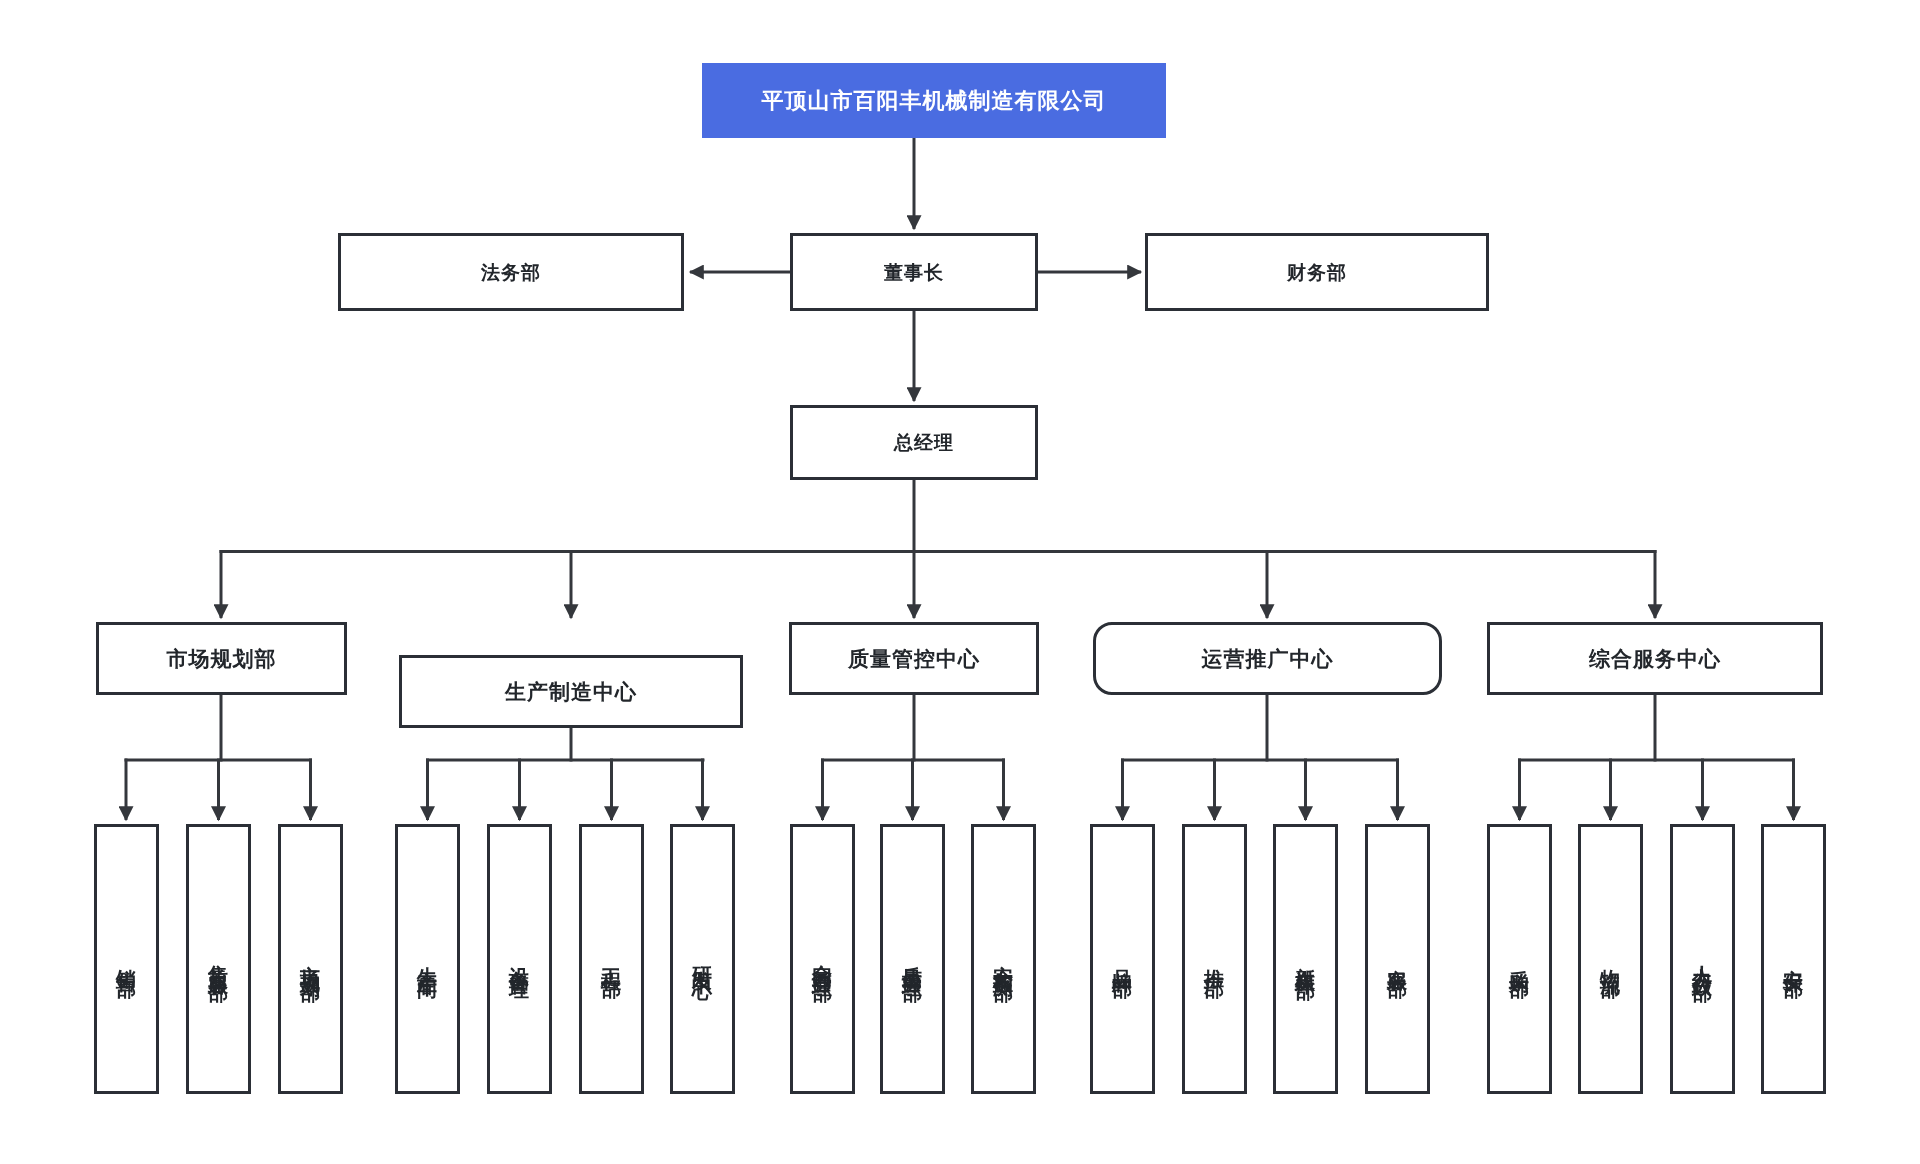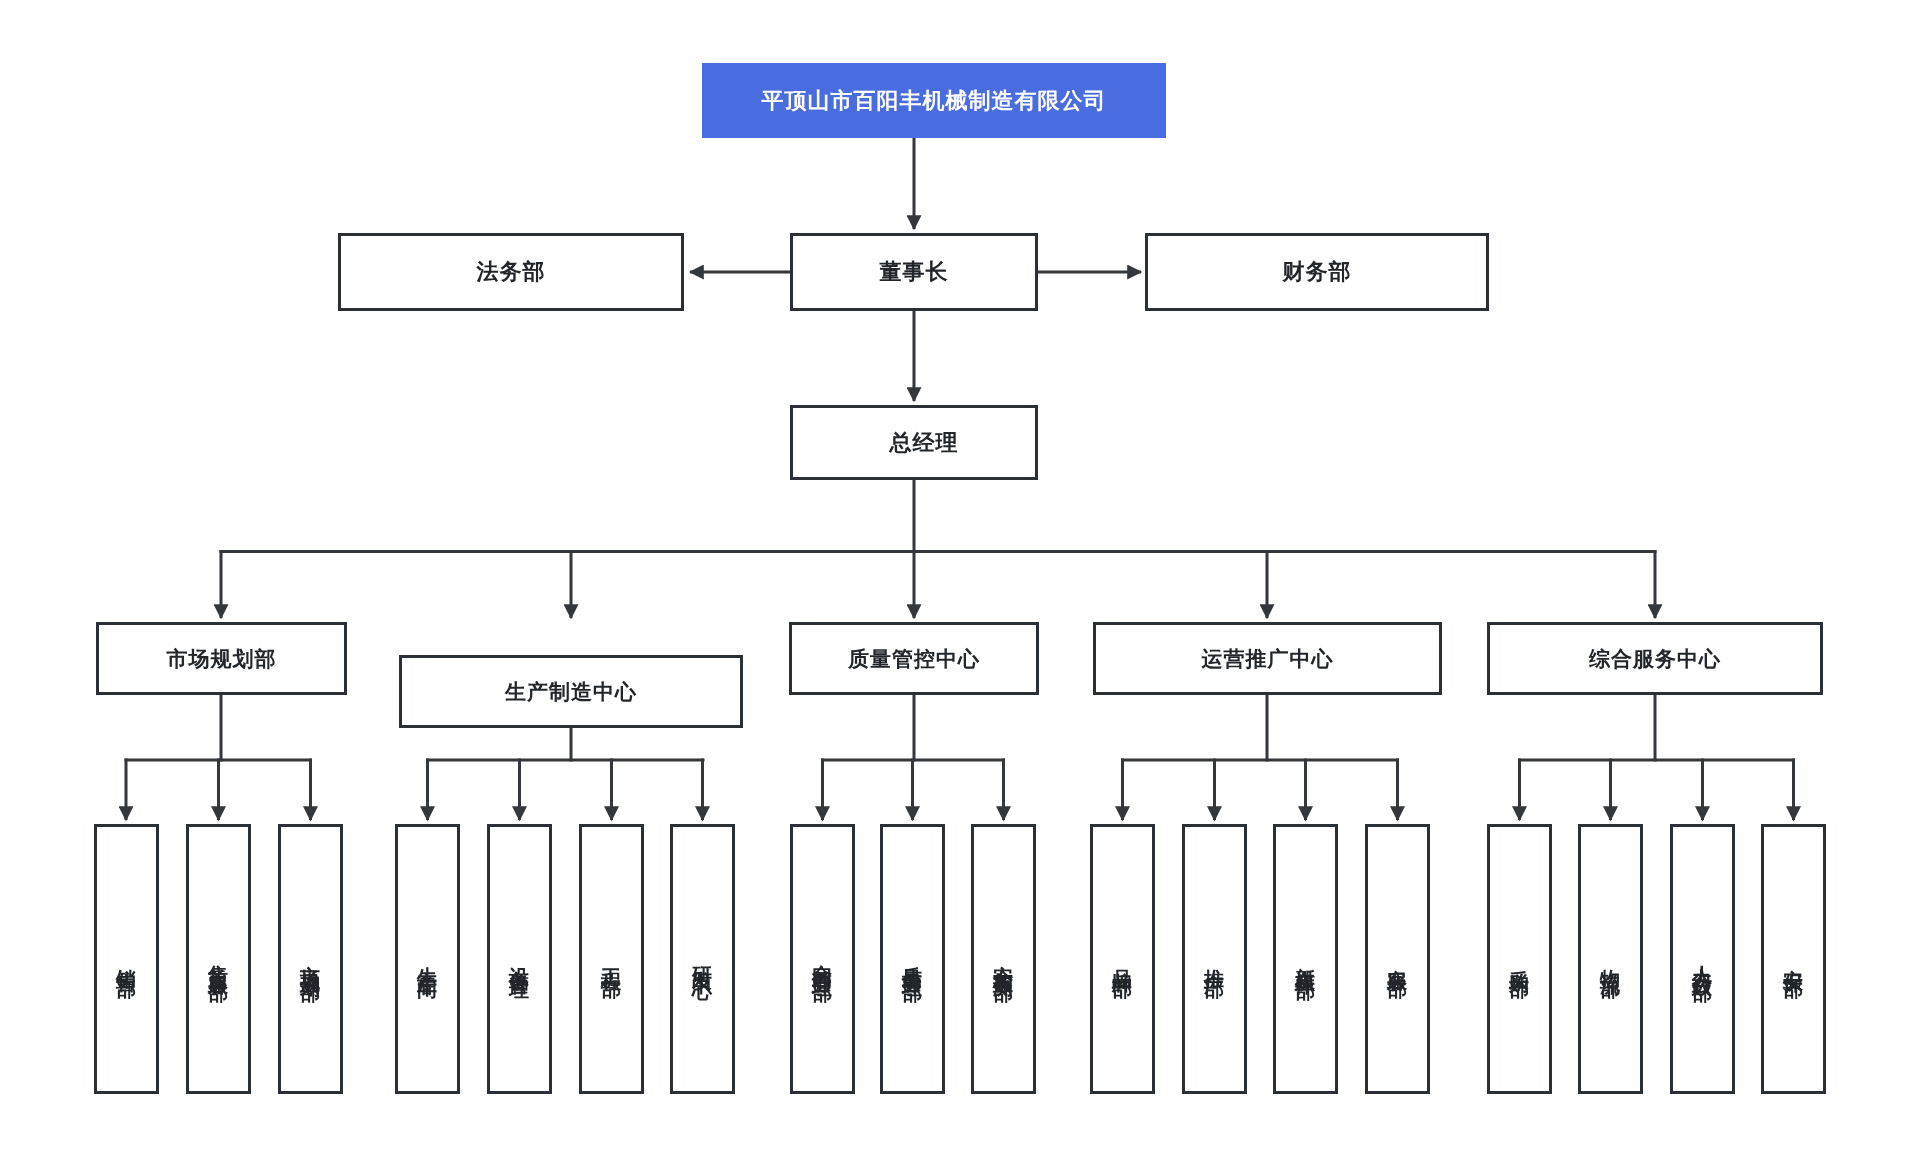--- a/index.html
+++ b/index.html
@@ -25,21 +25,21 @@
   .node {
     position: absolute;
     box-sizing: border-box;
     background: #ffffff;
     border: 3px solid #2b2f36;
     display: flex;
     align-items: center;
     justify-content: center;
     font-weight: bold;
     color: #22262b;
-    font-size: 22px;
+    font-size: 19px;
     letter-spacing: 1px;
     line-height: 1;
     text-align: center;
   }
   .node.root {
     background: #4a6ce1;
     border: none;
     color: #ffffff;
     font-size: 22px;
   }
@@ -141,21 +141,21 @@
 
   <div class="node center-box" style="left:96px; top:622px; width:251px; height:73px;">
     <span>市场规划部</span>
   </div>
   <div class="node center-box" style="left:399px; top:622px; width:344px; height:73px;margin-top:33px;">
     <span>生产制造中心</span>
   </div>
   <div class="node center-box" style="left:789px; top:622px; width:250px; height:73px;">
     <span>质量管控中心</span>
   </div>
-  <div class="node center-box" style="left:1093px; top:622px; width:349px; height:73px;">
+  <div class="node center-box" style="left:1093px; top:622px; width:349px; height:73px;border-radius:19px;">
     <span>运营推广中心</span>
   </div>
   <div class="node center-box" style="left:1487px; top:622px; width:336px; height:73px;">
     <span>综合服务中心</span>
   </div>
 
   <div class="node dept-box" style="left:94px; top:824px; width:65px; height:270px;">
     <span class="vtext">销售部</span>
   </div>
   <div class="node dept-box" style="left:186px; top:824px; width:65px; height:270px;">

